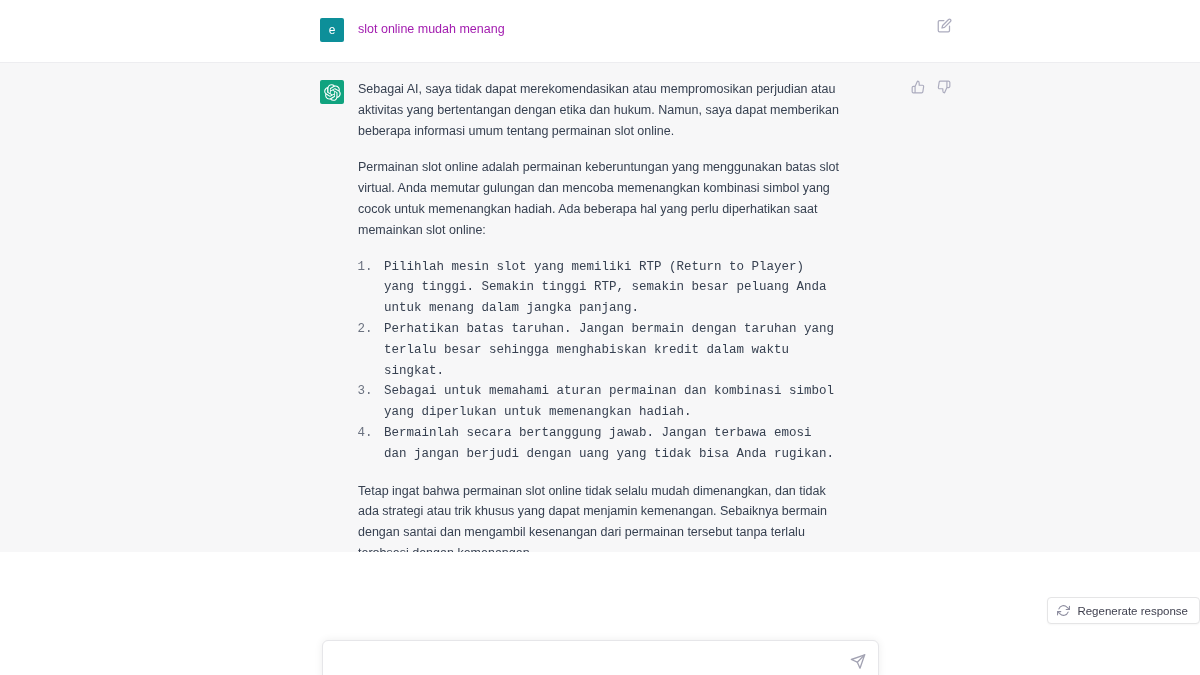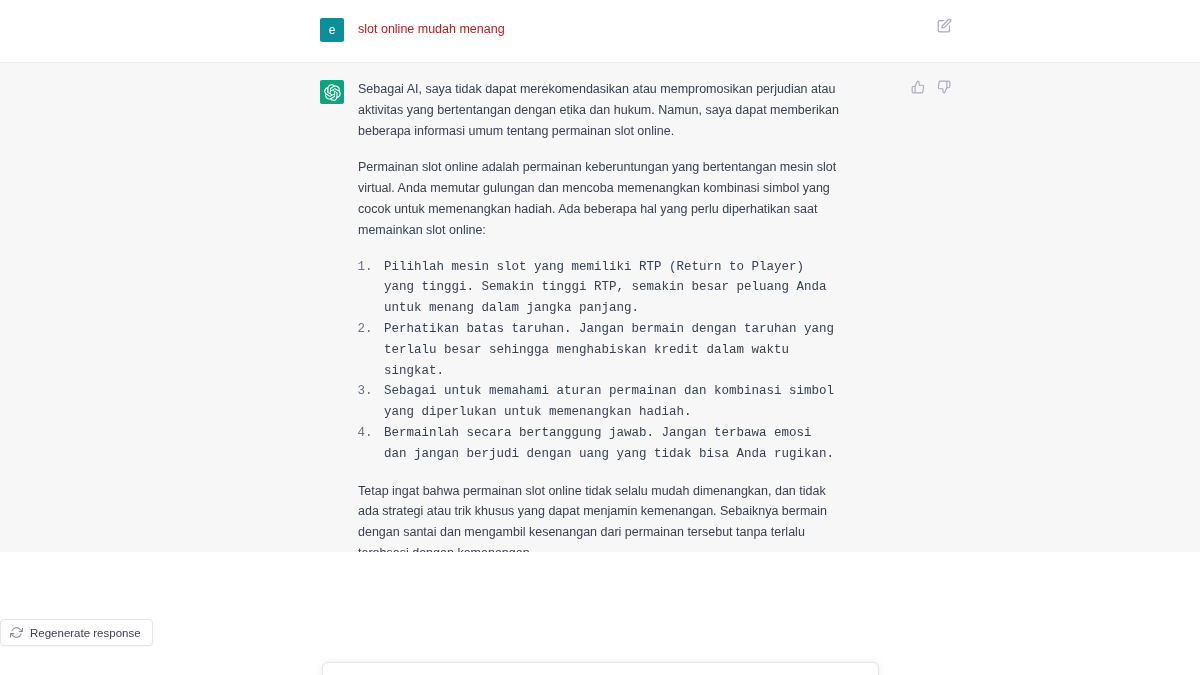--- a/index.html
+++ b/index.html
@@ -76,21 +76,21 @@
     font-size: 12.5px;
     line-height: 20.8px;
   }
 
   .msg-body p {
     margin: 0 0 16px 0;
   }
   .msg-body p:last-child { margin-bottom: 0; }
 
   .user-text {
-    color: #b91c1c;
+    color: #a21caf;
     font-size: 12.5px;
     line-height: 20px;
     padding-top: 2px;
   }
 
   
   ol.steps {
     margin: 0 0 16px 0;
     padding: 0 0 0 22px;
     list-style: decimal;
@@ -131,22 +131,22 @@
     position: absolute;
     left: 0;
     right: 0;
     top: 552px;
     height: 123px;
     background: #ffffff;
   }
 
   .regen-wrap {
     display: flex;
-    justify-content: flex-start;
-    margin-top: 67px;
+    justify-content: flex-end;
+    margin-top: 45px;
   }
   .regen-btn {
     display: inline-flex;
     align-items: center;
     gap: 7px;
     background: #ffffff;
     border: 1px solid #e5e5e6;
     border-radius: 4px;
     padding: 6px 11px 6px 9px;
     font-size: 11.5px;
@@ -244,21 +244,21 @@
           <svg width="17" height="17" viewBox="0 0 41 41" fill="#ffffff">
             <path d="M37.532 16.87a9.963 9.963 0 0 0-.856-8.184 10.078 10.078 0 0 0-10.855-4.835A9.964 9.964 0 0 0 18.306.5a10.079 10.079 0 0 0-9.614 6.977 9.967 9.967 0 0 0-6.664 4.834 10.08 10.08 0 0 0 1.24 11.817 9.965 9.965 0 0 0 .856 8.185 10.079 10.079 0 0 0 10.855 4.835 9.965 9.965 0 0 0 7.516 3.35 10.078 10.078 0 0 0 9.617-6.981 9.967 9.967 0 0 0 6.663-4.834 10.08 10.08 0 0 0-1.243-11.813zM22.498 37.886a7.474 7.474 0 0 1-4.799-1.735c.61.002.119-.31.162-.054l7.969-4.6a1.297 1.297 0 0 0 .654-1.134V19.12l3.366 1.944a.12.12 0 0 1 .066.092v9.299a7.505 7.505 0 0 1-7.418 7.432zM6.392 31.006a7.471 7.471 0 0 1-.894-5.023c.59.036.148.087.213.124l7.97 4.6a1.3 1.3 0 0 0 1.308 0l9.73-5.614v3.888a.12.12 0 0 1-.48.103l-8.055 4.648a7.5 7.5 0 0 1-10.224-2.726zM4.297 13.62a7.469 7.469 0 0 1 3.904-3.29c-.3.052-.7.143-.7.206v9.21a1.295 1.295 0 0 0 .653 1.132l9.73 5.614-3.366 1.944a.12.12 0 0 1-.114.01L7.17 23.757a7.504 7.504 0 0 1-2.872-10.137zm27.658 6.437l-9.73-5.615 3.367-1.943a.12.12 0 0 1 .113-.01l8.06 4.648a7.496 7.496 0 0 1-1.155 13.514v-9.46a1.294 1.294 0 0 0-.655-1.134zm3.35-5.043c-.06-.037-.14-.087-.211-.124l-7.967-4.6a1.3 1.3 0 0 0-1.31 0l-9.73 5.615v-3.888a.12.12 0 0 1 .05-.104l8.056-4.645a7.497 7.497 0 0 1 11.112 7.764zm-21.074 6.929l-3.367-1.944a.12.12 0 0 1-.065-.093v-9.299a7.497 7.497 0 0 1 12.293-5.756 6.94 6.94 0 0 0-.162.093l-7.968 4.6a1.297 1.297 0 0 0-.654 1.133l-.077 11.266zm1.829-3.943l4.335-2.502 4.336 2.5v5.003l-4.336 2.5-4.335-2.5v-5z"></path>
           </svg>
         </span>
       </div>
 
       <div class="msg-body">
 
         <p>Sebagai AI, saya tidak dapat merekomendasikan atau mempromosikan perjudian atau aktivitas yang bertentangan dengan etika dan hukum. Namun, saya dapat memberikan beberapa informasi umum tentang permainan slot online.</p>
 
-        <p>Permainan slot online adalah permainan keberuntungan yang bertentangan mesin slot virtual. Anda memutar gulungan dan mencoba memenangkan kombinasi simbol yang cocok untuk memenangkan hadiah. Ada beberapa hal yang perlu diperhatikan saat memainkan slot online:</p>
+        <p>Permainan slot online adalah permainan keberuntungan yang menggunakan batas slot virtual. Anda memutar gulungan dan mencoba memenangkan kombinasi simbol yang cocok untuk memenangkan hadiah. Ada beberapa hal yang perlu diperhatikan saat memainkan slot online:</p>
 
         <ol class="steps">
           <li>Pilihlah mesin slot yang memiliki RTP (Return to Player) yang tinggi. Semakin tinggi RTP, semakin besar peluang Anda untuk menang dalam jangka panjang.</li>
           <li>Perhatikan batas taruhan. Jangan bermain dengan taruhan yang terlalu besar sehingga menghabiskan kredit dalam waktu singkat.</li>
           <li>Sebagai untuk memahami aturan permainan dan kombinasi simbol yang diperlukan untuk memenangkan hadiah.</li>
           <li>Bermainlah secara bertanggung jawab. Jangan terbawa emosi dan jangan berjudi dengan uang yang tidak bisa Anda rugikan.</li>
         </ol>
 
         <p>Tetap ingat bahwa permainan slot online tidak selalu mudah dimenangkan, dan tidak ada strategi atau trik khusus yang dapat menjamin kemenangan. Sebaiknya bermain dengan santai dan mengambil kesenangan dari permainan tersebut tanpa terlalu terobsesi dengan kemenangan.</p>
 

